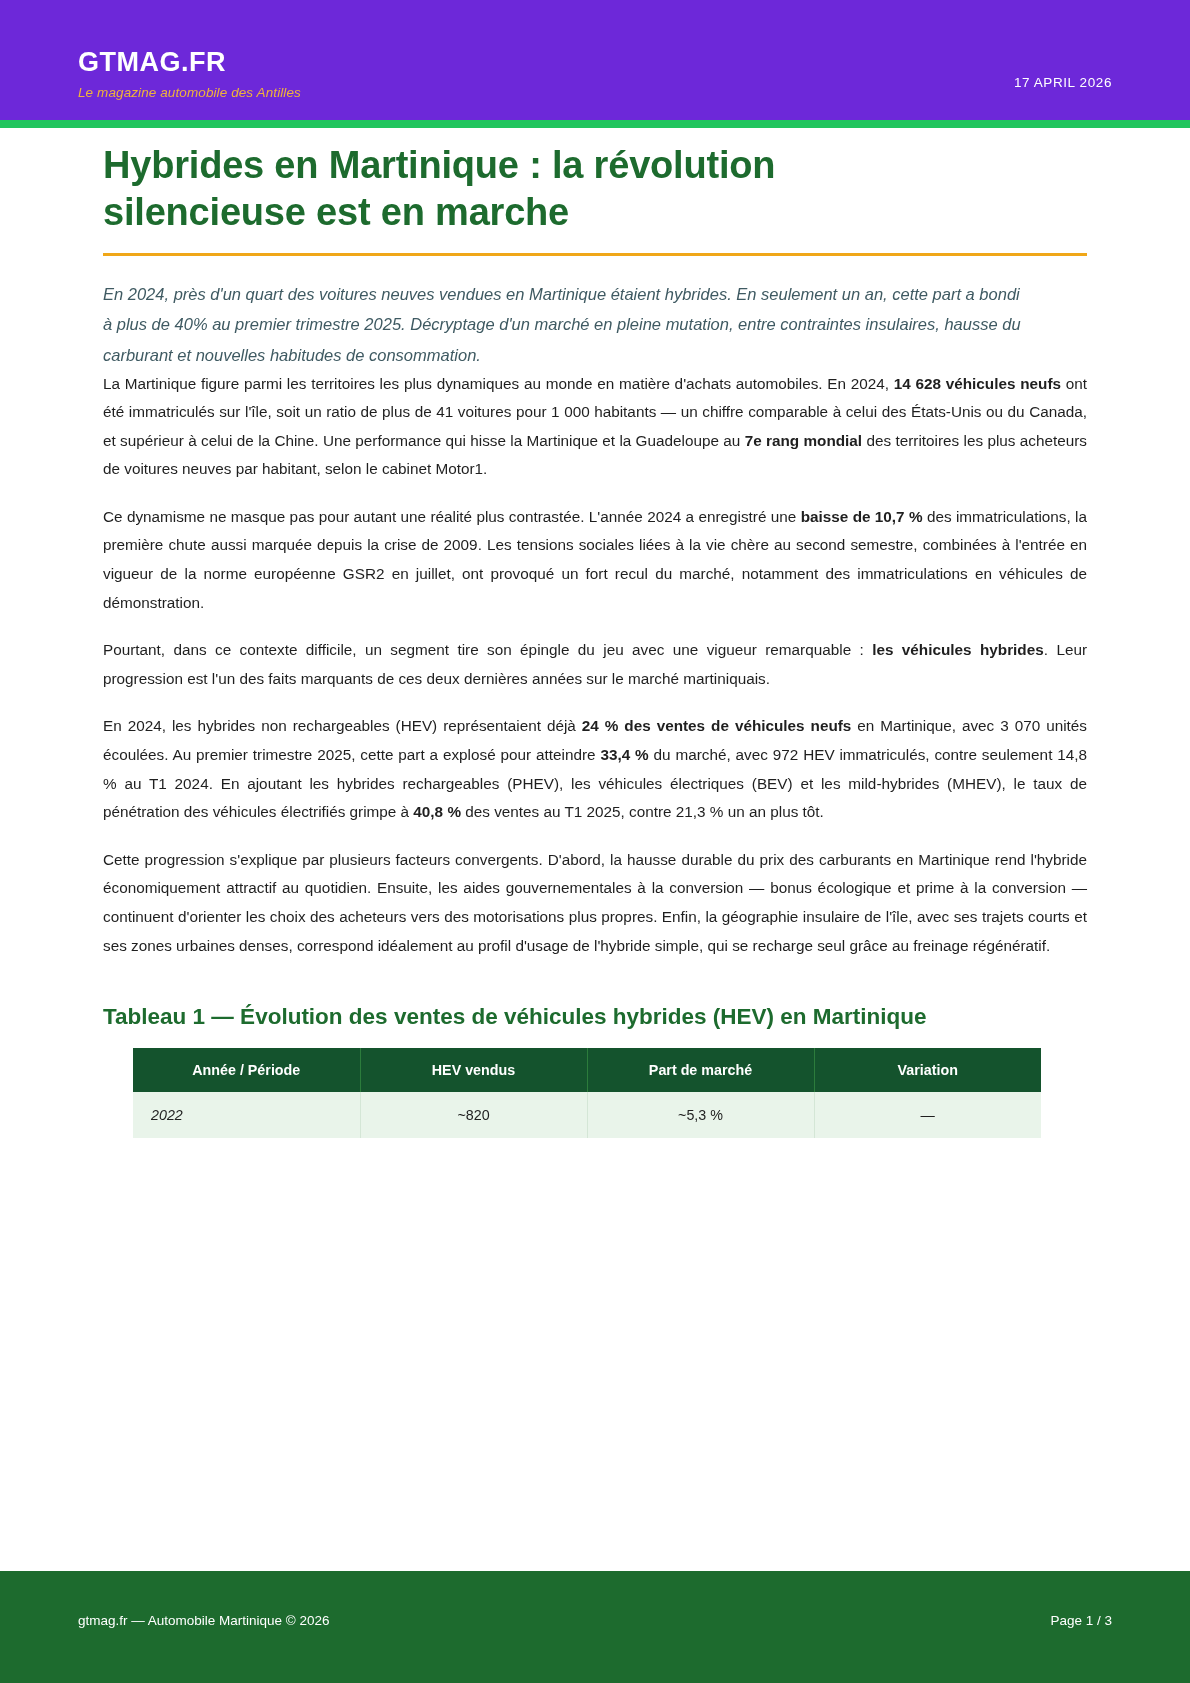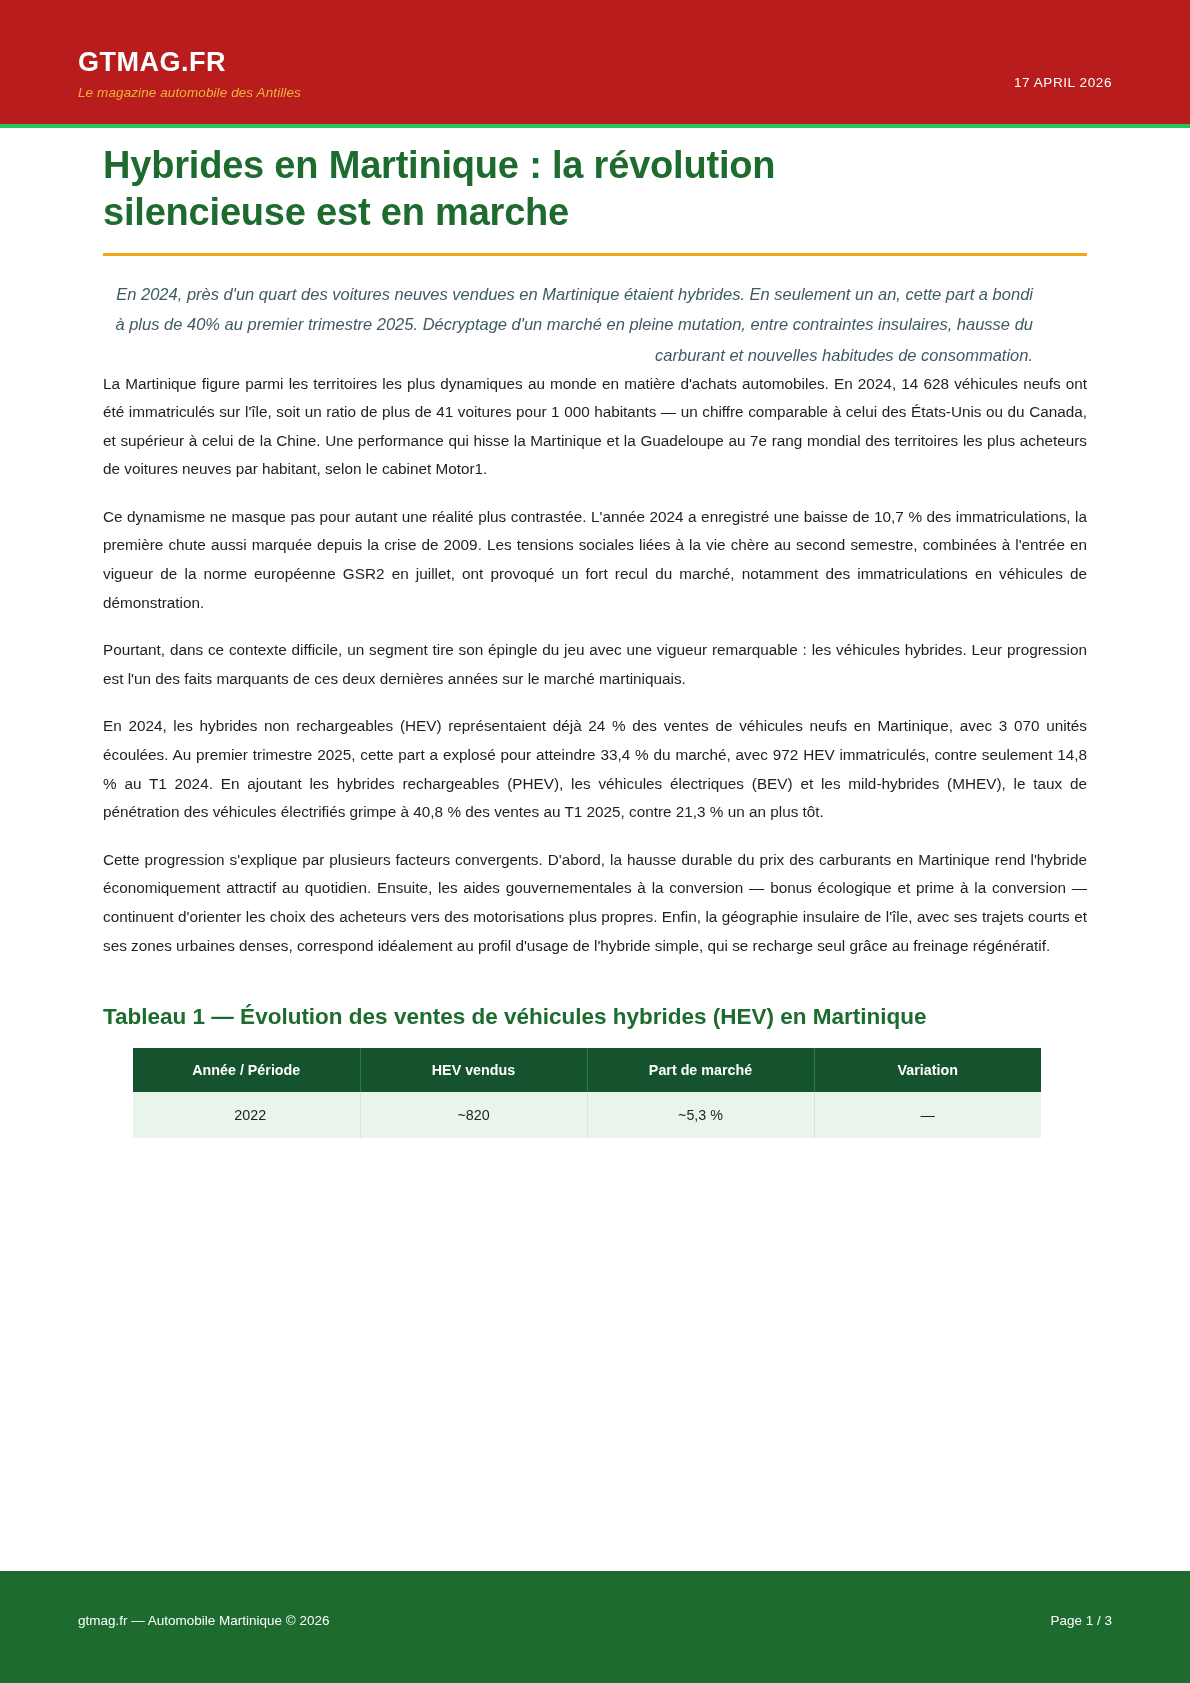--- a/index.html
+++ b/index.html
@@ -11,23 +11,23 @@
     width: 1190px;
     height: 1683px;
     font-family: "Liberation Sans", sans-serif;
     color: #1c1c1c;
     position: relative;
     overflow: hidden;
   }
 
   
   .page-header {
-    background: #b91c1c;
+    background: #6d28d9;
     height: 128px;
-    border-bottom: 4px solid #22c55e;
+    border-bottom: 8px solid #22c55e;
     position: relative;
     box-sizing: border-box;
   }
   .brand {
     position: absolute;
     left: 78px;
     top: 48px;
   }
   .brand-title {
     color: #ffffff;
@@ -79,38 +79,38 @@
     background: #f0a718;
     width: 100%;
   }
   .standfirst {
     margin-top: 23px;
     font-size: 16.5px;
     line-height: 1.82;
     font-style: italic;
     color: #3f5a62;
     max-width: 930px;
-    text-align: right;
+    text-align: left;
   }
 
   h2.section-title {
     color: #1d6b2e;
     font-size: 22.5px;
     font-weight: bold;
     margin: 43px 0 11px 0;
   }
   p.body-text {
     margin: 0 0 19px 0;
     font-size: 15.3px;
     line-height: 1.87;
     text-align: justify;
     color: #1f1f1f;
   }
   p.body-text:last-child { margin-bottom: 0; }
-  p.body-text b { font-weight: normal; }
+  p.body-text b { font-weight: bold; }
 
   h2.table-title {
     color: #1d6b2e;
     font-size: 22.5px;
     font-weight: bold;
     margin: 44px 0 0 0;
   }
 
   
   table.data-table {
@@ -131,22 +131,23 @@
   }
   table.data-table thead th:last-child { border-right: none; }
   table.data-table tbody td {
     background: #e9f4ea;
     padding: 15px 10px;
     text-align: center;
     border-right: 1px solid #d4e6d6;
     color: #1f1f1f;
   }
   table.data-table tbody td:first-child {
-    text-align: center;
+    text-align: left;
     padding-left: 18px;
+    font-style: italic;
   }
   table.data-table tbody td:last-child { border-right: none; }
   .table-wrap { padding-left: 30px; }
 
   
   .page-footer {
     position: absolute;
     left: 0;
     right: 0;
     bottom: 0;

